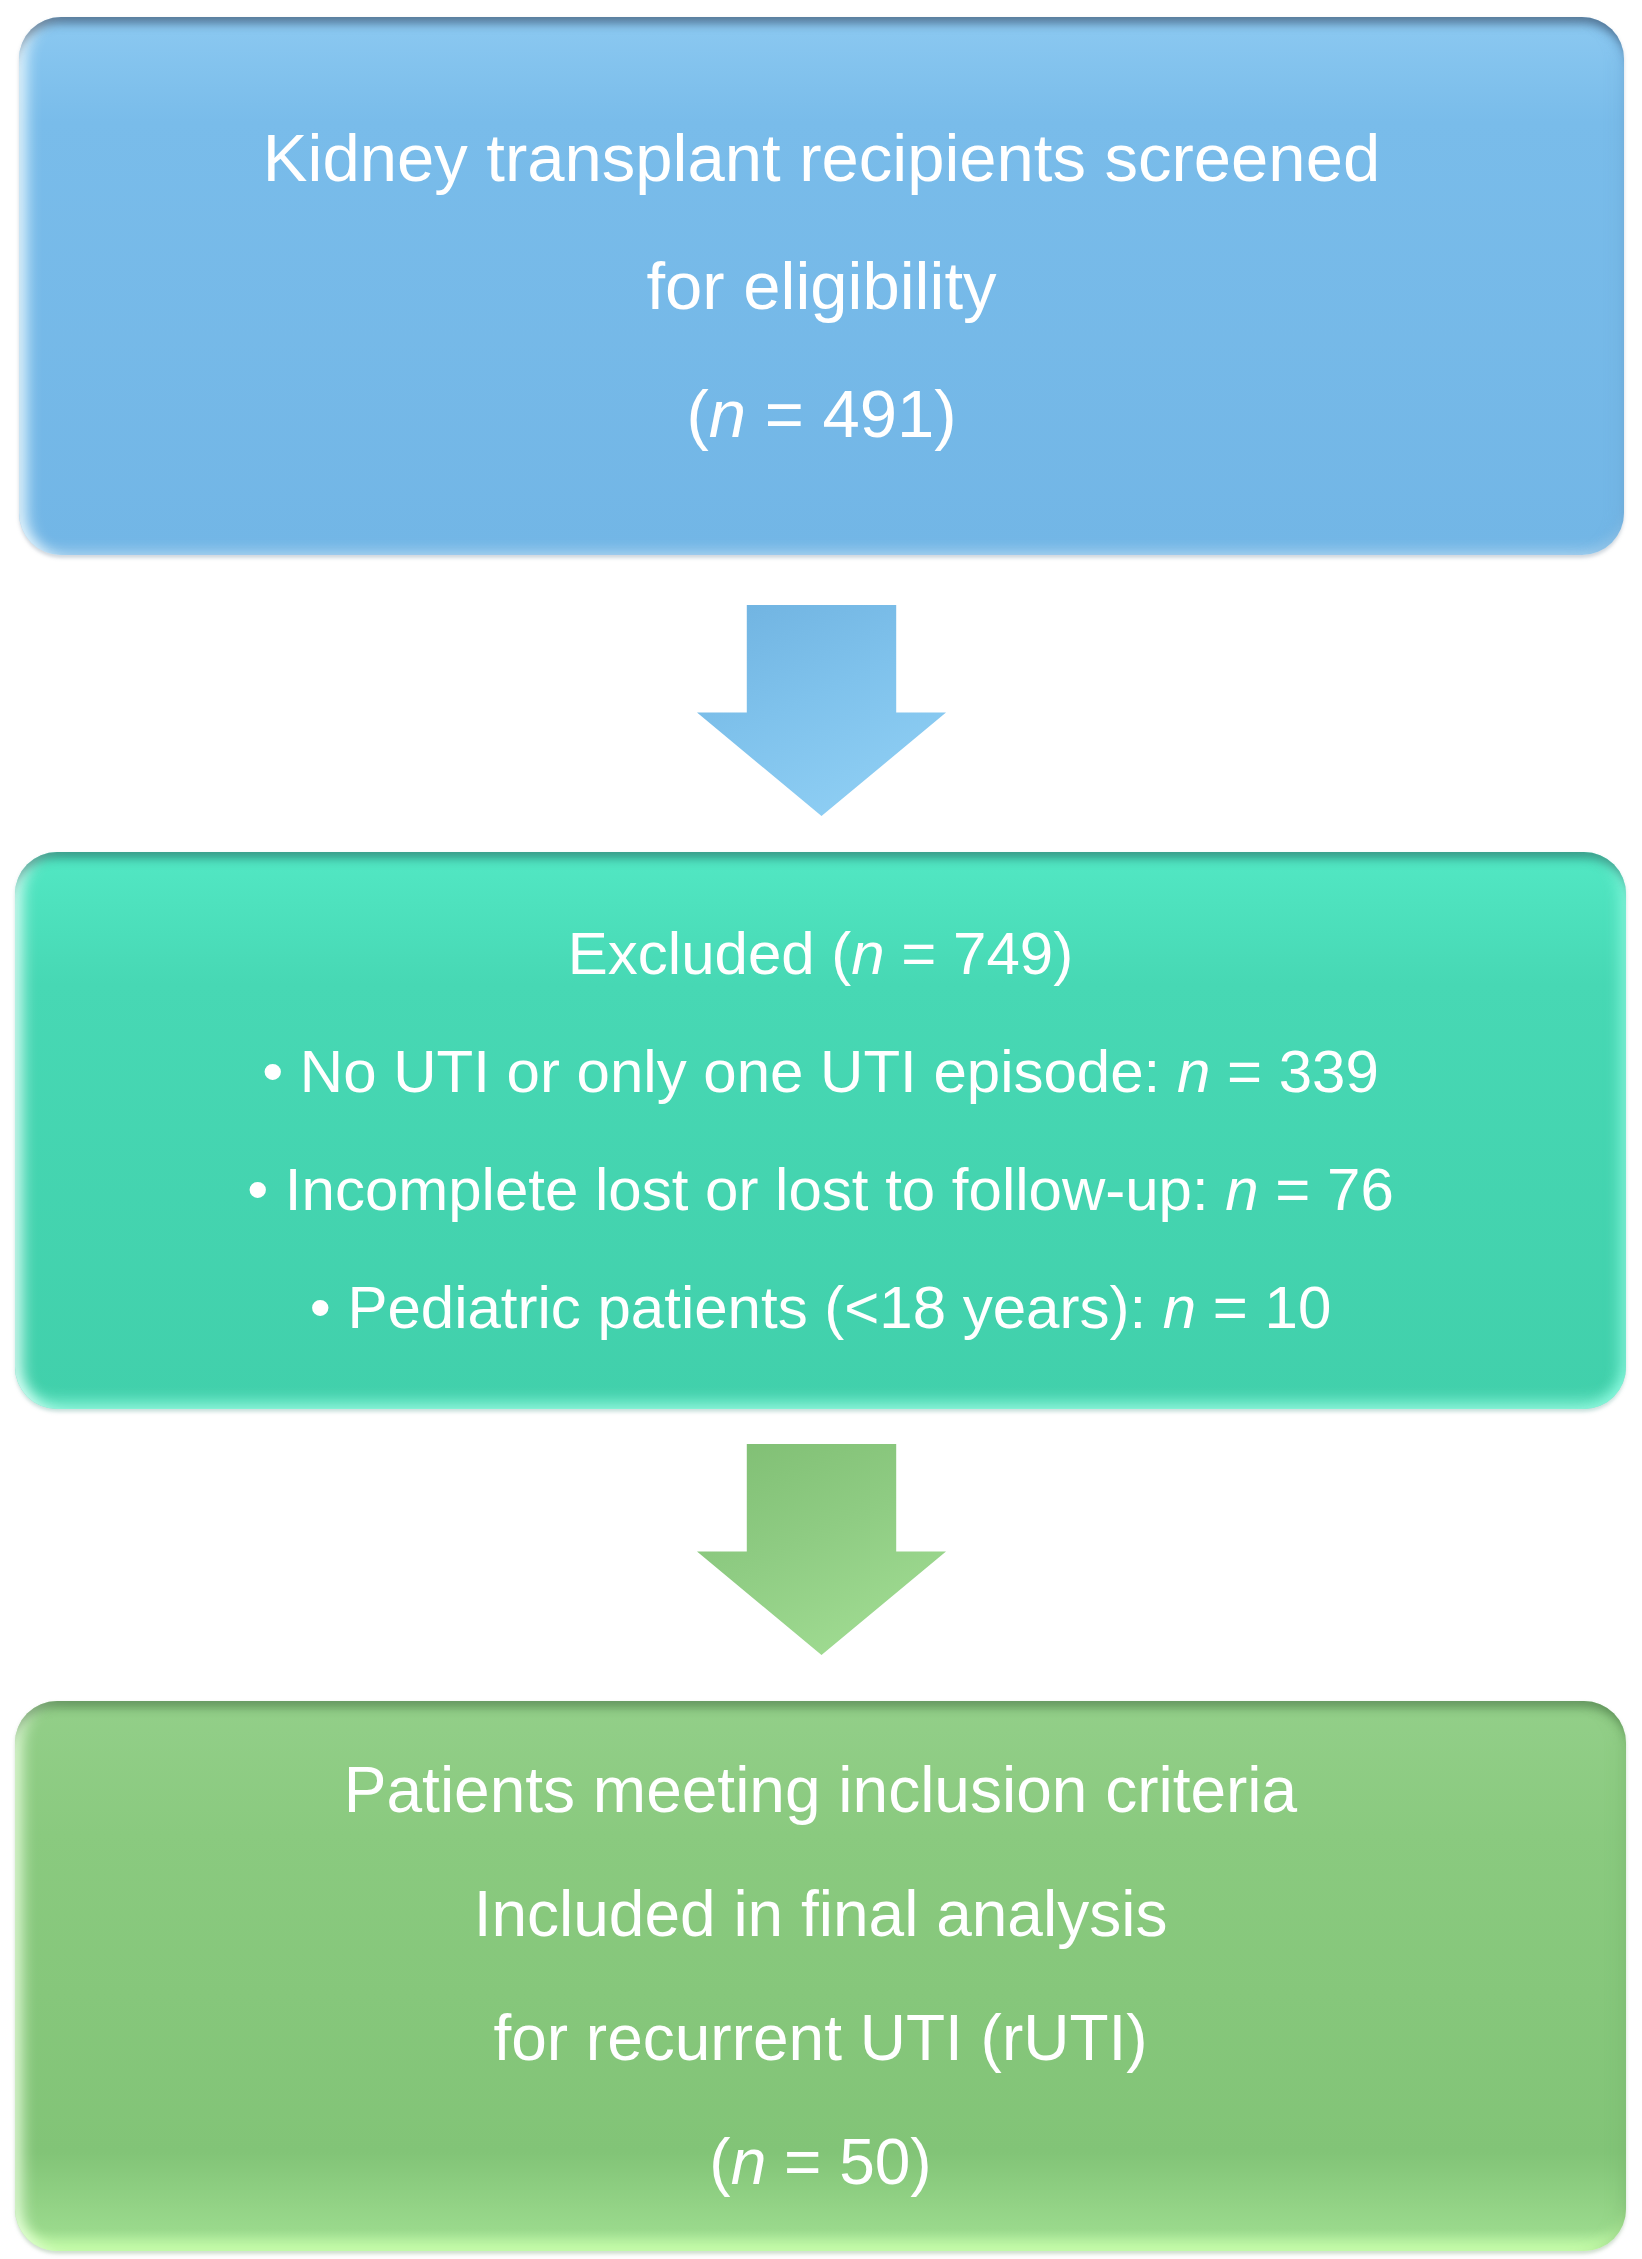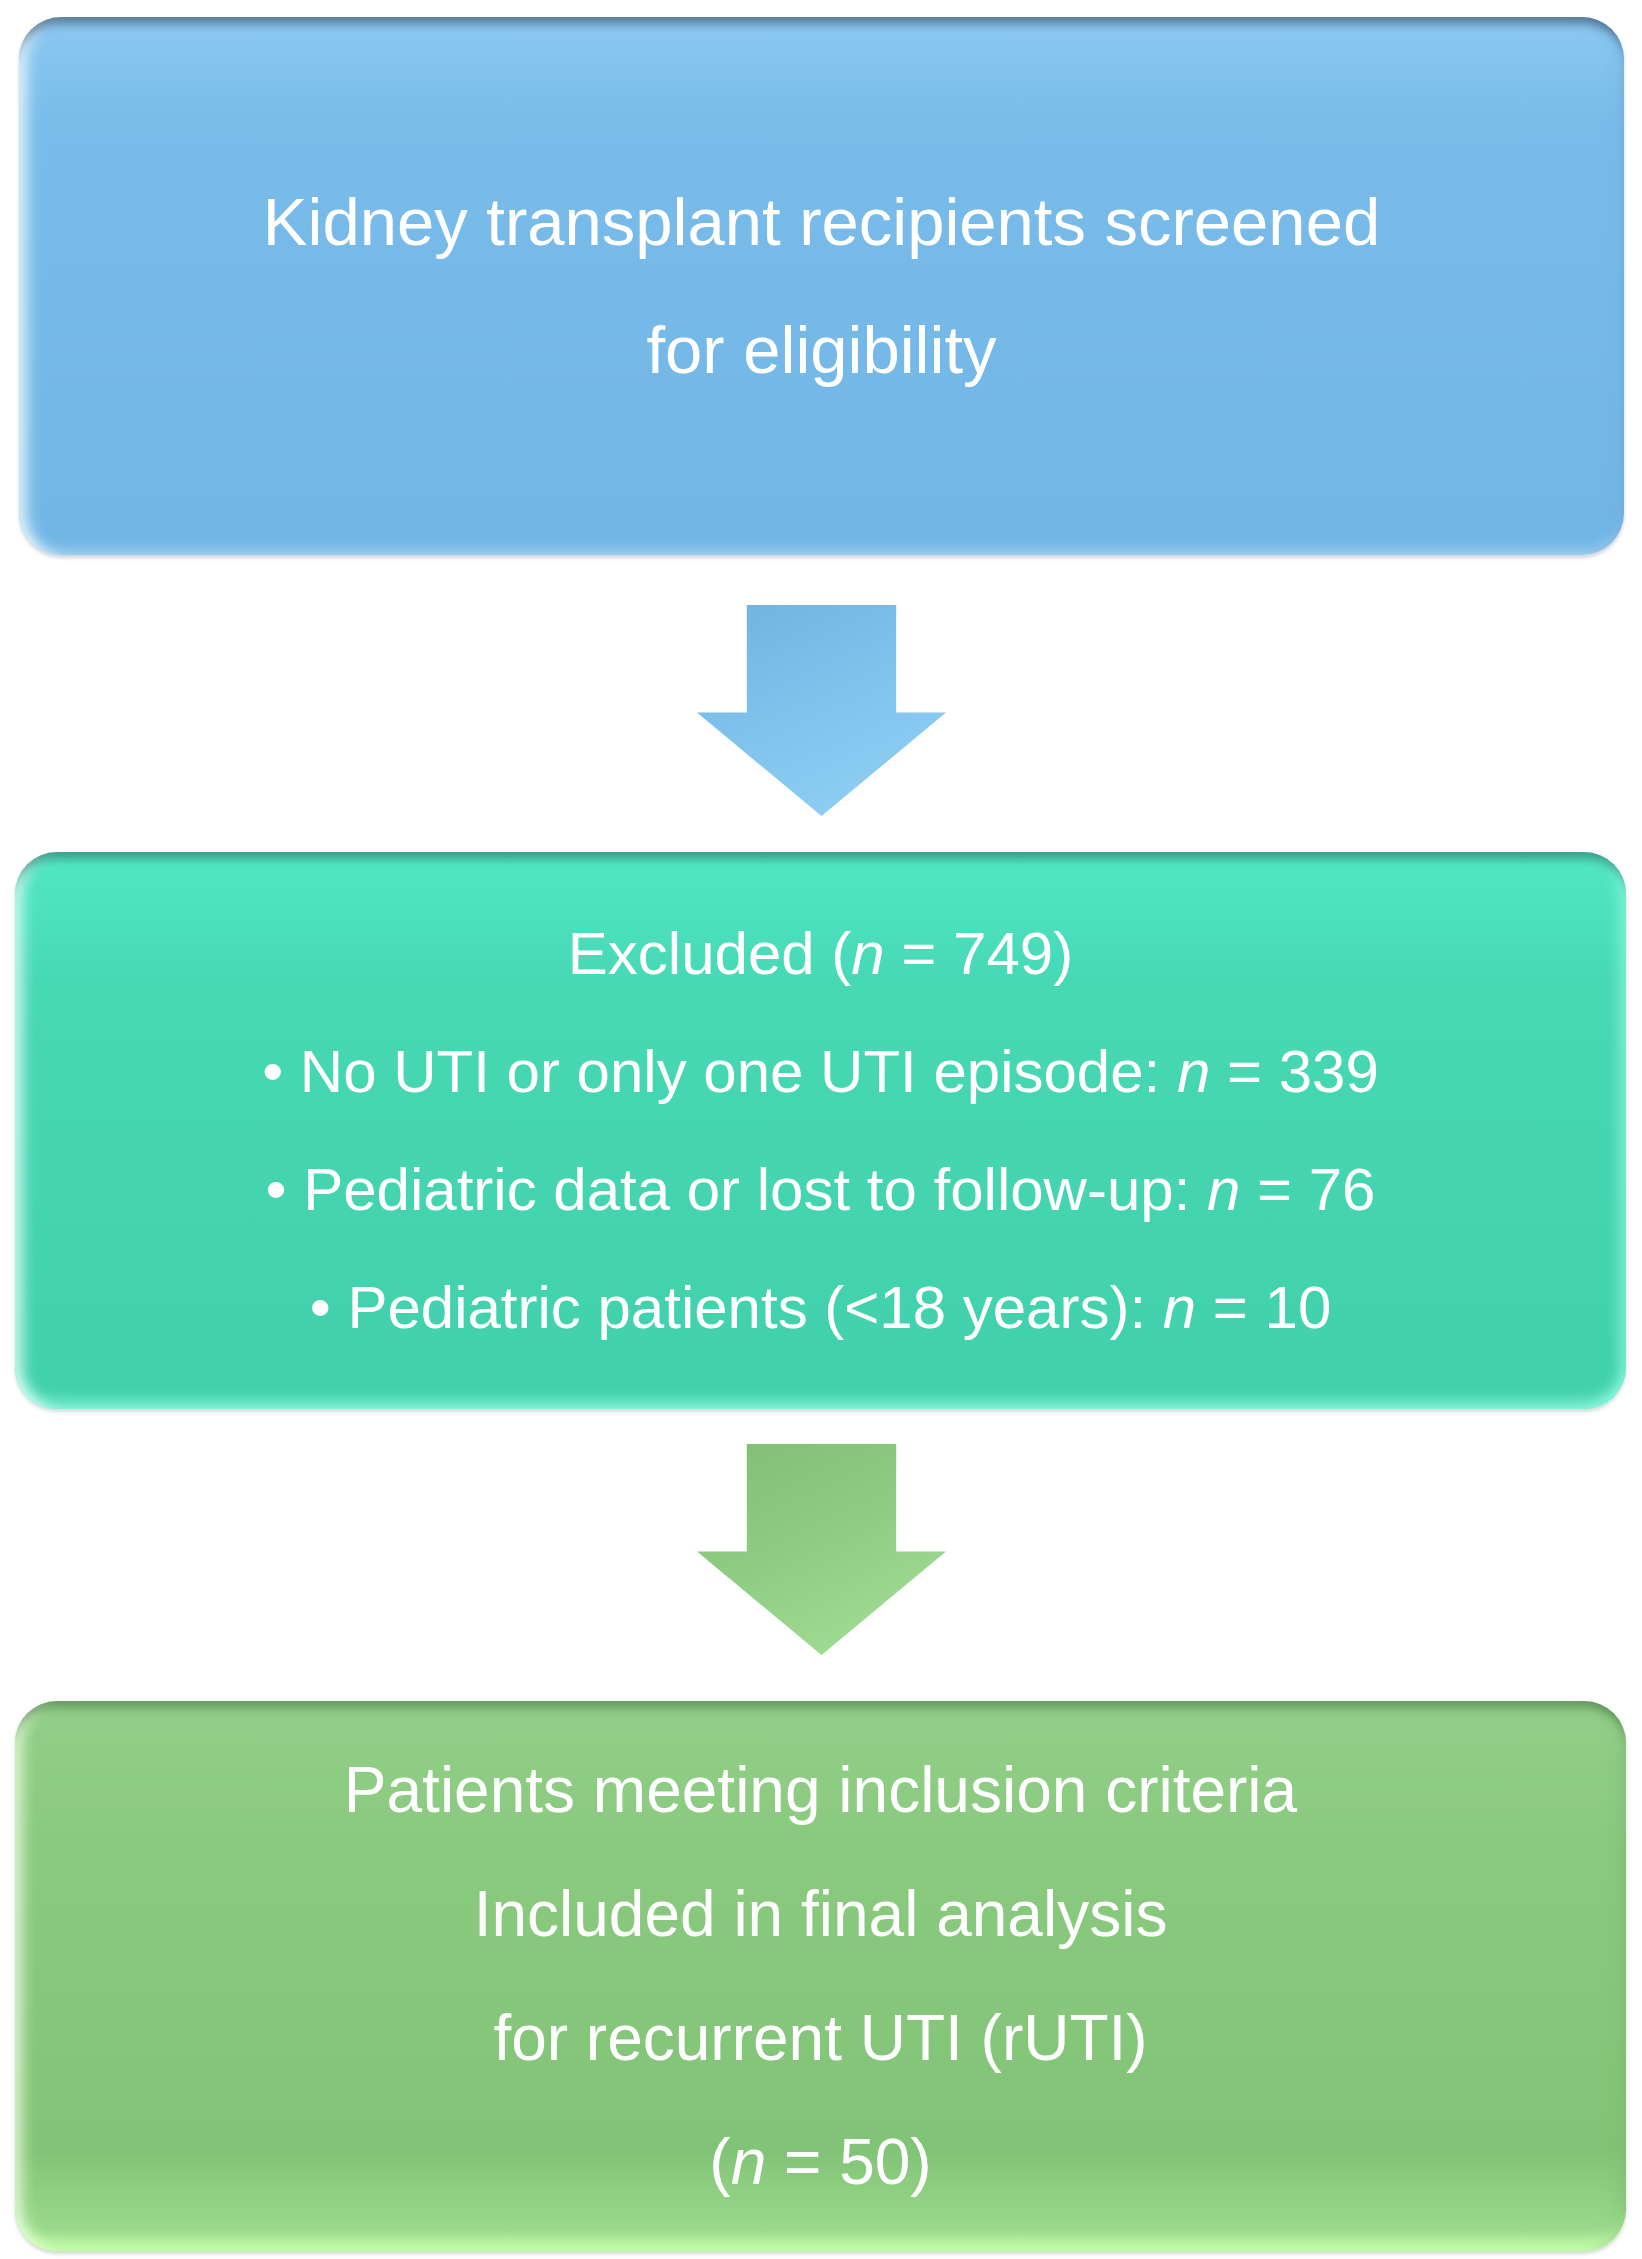--- a/index.html
+++ b/index.html
@@ -107,28 +107,29 @@
   }
 </style>
 </head>
 <body>
 
 <div class="canvas">
 
   <section class="flow-box box-screened">
     <div class="line"><span>Kidney transplant recipients screened</span></div>
     <div class="line"><span>for eligibility</span></div>
+    <div class="line"><span>(</span><span class="nvar">n</span><span> = 491)</span></div>
   </section>
 
   <div class="block-arrow arrow-1"></div>
 
   <section class="flow-box box-excluded">
     <div class="line"><span>Excluded (</span><span class="nvar">n</span><span> = 749)</span></div>
     <div class="line"><span>• No UTI or only one UTI episode: </span><span class="nvar">n</span><span> = 339</span></div>
-    <div class="line"><span>• Pediatric data or lost to follow-up: </span><span class="nvar">n</span><span> = 76</span></div>
+    <div class="line"><span>• Incomplete lost or lost to follow-up: </span><span class="nvar">n</span><span> = 76</span></div>
     <div class="line"><span>• Pediatric patients (&lt;18 years): </span><span class="nvar">n</span><span> = 10</span></div>
   </section>
 
   <div class="block-arrow arrow-2"></div>
 
   <section class="flow-box box-included">
     <div class="line"><span>Patients meeting inclusion criteria</span></div>
     <div class="line"><span>Included in final analysis</span></div>
     <div class="line"><span>for recurrent UTI (rUTI)</span></div>
     <div class="line"><span>(</span><span class="nvar">n</span><span> = 50)</span></div>

